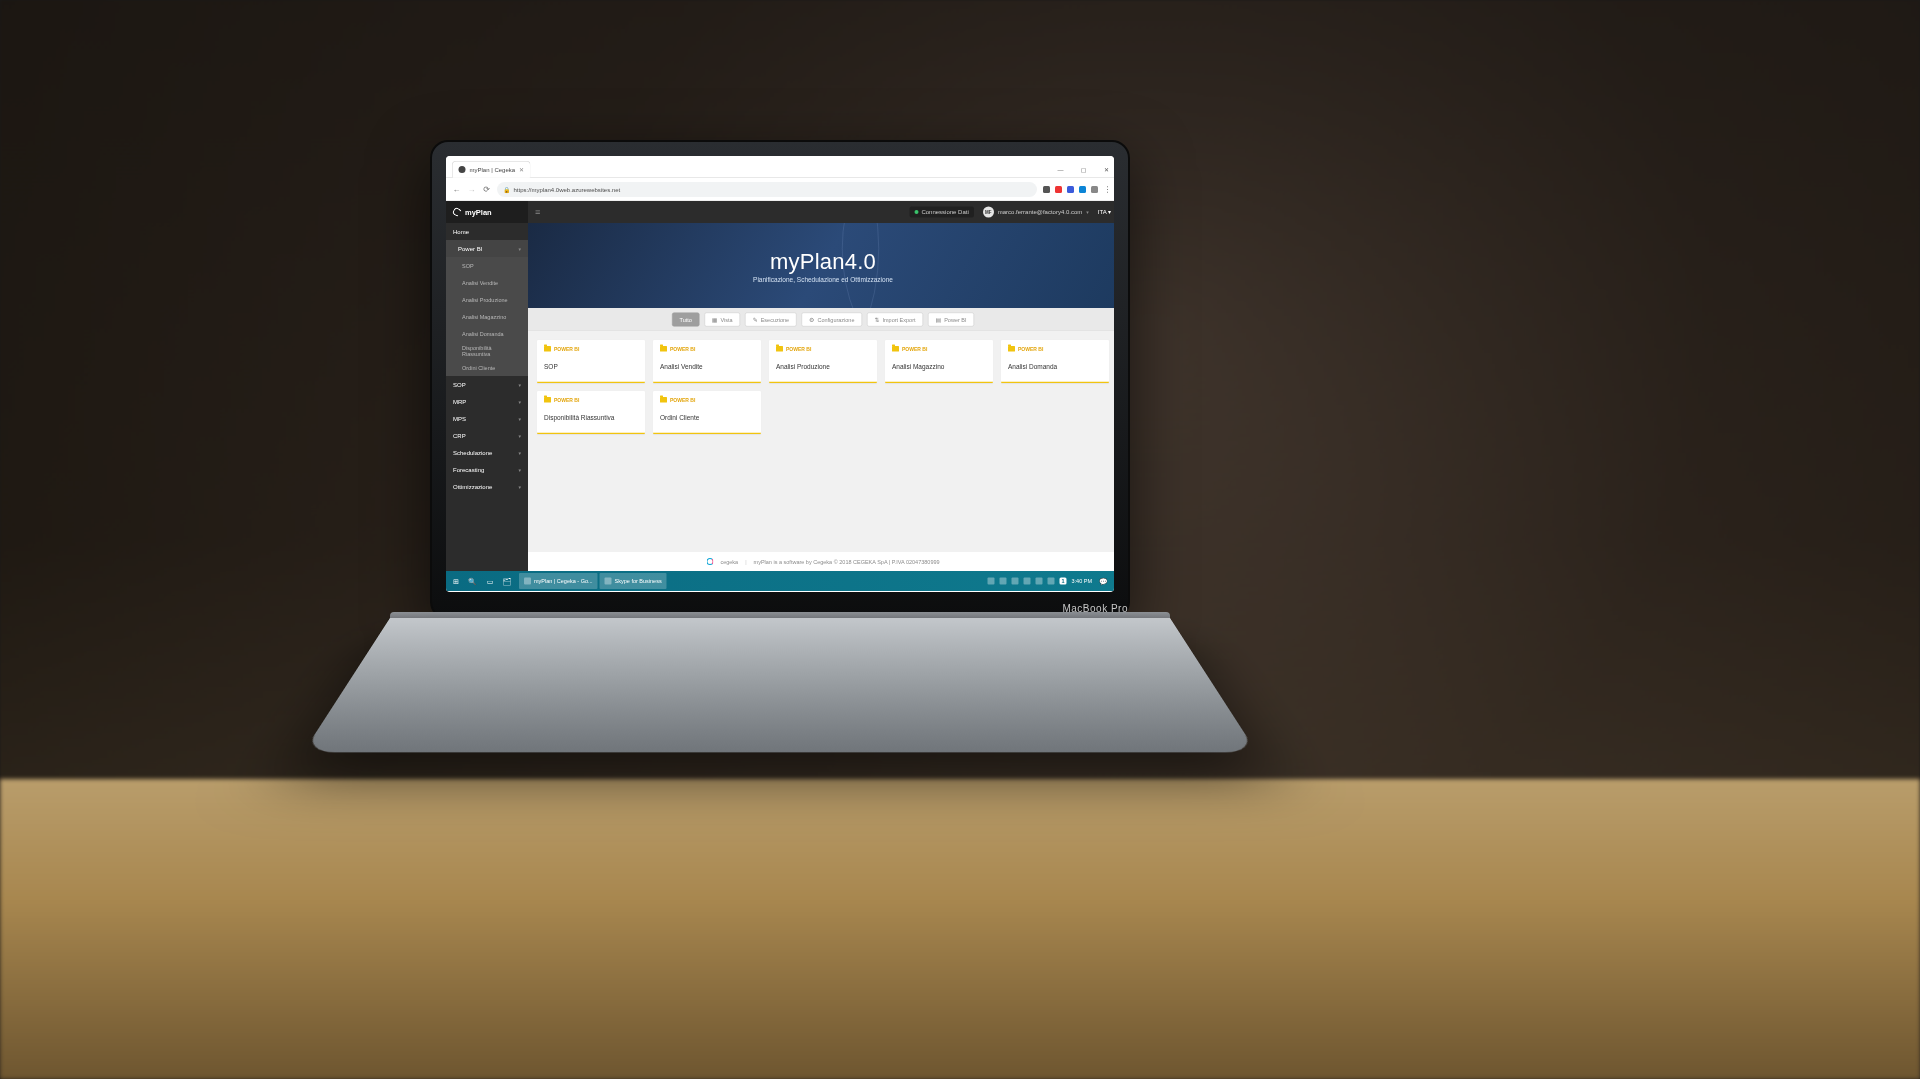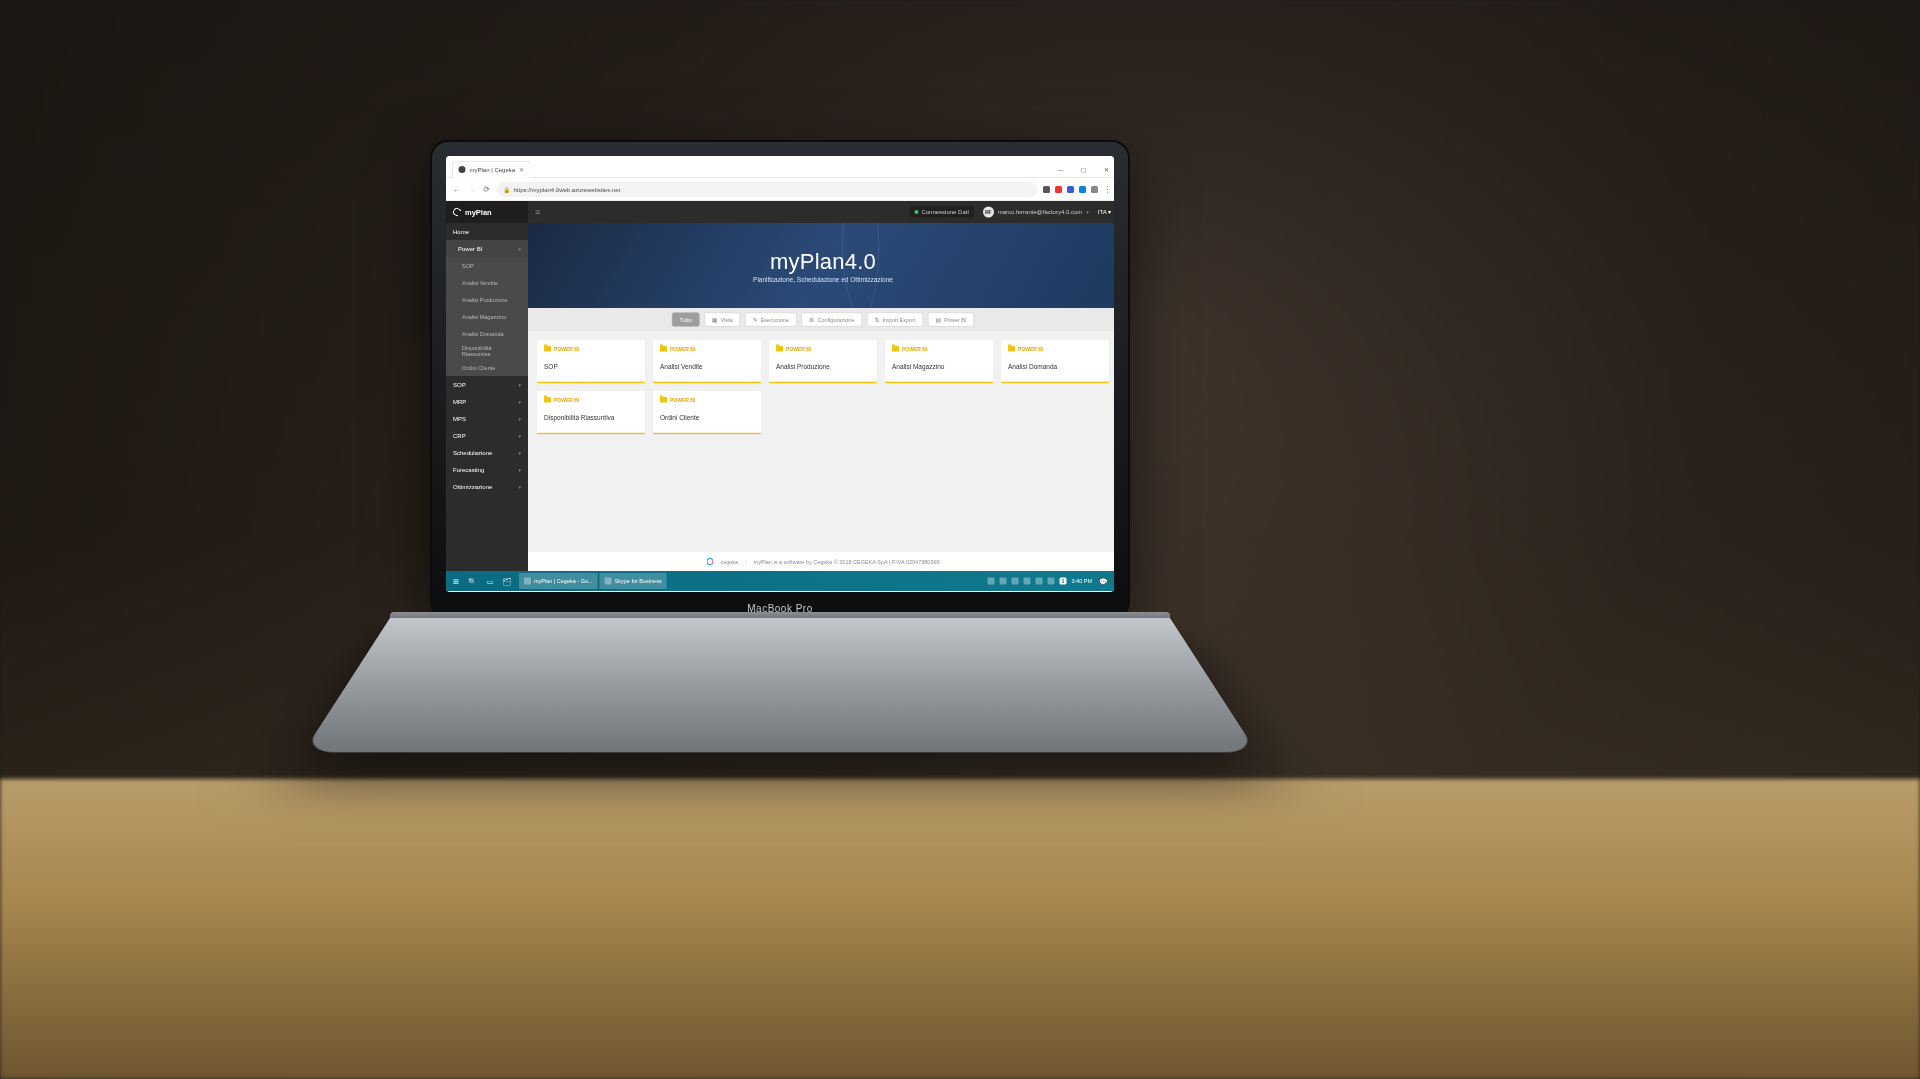--- a/index.html
+++ b/index.html
@@ -7,21 +7,21 @@
 
 
 .photo-bg { position: absolute; inset: 0; background: radial-gradient(circle at 60% 30%, #4a3d35 0%, #28201b 40%, #14100c 100%); filter: blur(1px); }
 .photo-bg::before { content: ""; position: absolute; inset: 0; background: linear-gradient(180deg, rgba(30,25,20,.6) 0%, rgba(55,45,30,.2) 50%, rgba(120,100,70,.35) 100%); }
 .desk { position: absolute; left: 0; right: 0; bottom: 0; height: 300px; background: linear-gradient(180deg, #b99d6b 0%, #a8874f 40%, #6e5630 100%); filter: blur(2px); }
 
 
 .laptop { position: absolute; left: 430px; top: 140px; width: 700px; height: 530px; perspective: 1200px; }
 .bezel { position: absolute; left: 0; top: 0; width: 700px; height: 480px; background: linear-gradient(180deg,#2a2d31,#0c0d0e); border-radius: 18px; box-shadow: 0 20px 60px rgba(0,0,0,.6); border: 2px solid #0b0b0b; }
 .bezel-inner { position: absolute; inset: 14px 14px 26px 14px; background: #000; border-radius: 4px; overflow: hidden; }
-.macbook-label { position: absolute; left: 0; right: 0; bottom: 4px; text-align: center; color: #c9c9c9; font-size: 10px; letter-spacing: .5px; }
+.macbook-label { position: absolute; left: 0; right: 0; bottom: 4px; text-align: right; color: #c9c9c9; font-size: 10px; letter-spacing: .5px; }
 .kb { position: absolute; left: -40px; right: -40px; top: 478px; height: 230px; background: linear-gradient(180deg,#c3c7cb 0%, #9ba0a4 50%, #70757a 100%); border-radius: 0 0 26px 26px; transform: rotateX(72deg); transform-origin: top center; box-shadow: 0 40px 60px rgba(0,0,0,.5); }
 .hinge { position: absolute; left: -40px; right: -40px; top: 472px; height: 10px; background: linear-gradient(180deg,#8d9196,#6a6d71); border-radius: 4px; }
 
 
 .screen { position: absolute; inset: 0; background: #fff; }
 .screen-inner { width: 1344px; height: 870px; transform-origin: top left; transform: scale(.5); }
 
 
 .titlebar { height: 44px; background: #ffffff; border-bottom: 1px solid #d0d0d0; display: flex; align-items: flex-end; }
 .tab { margin: 0 0 -1px 12px; height: 34px; background: #ffffff; border: 1px solid #d0d0d0; border-bottom-color: #fff; border-radius: 8px 8px 0 0; display: flex; align-items: center; gap: 8px; padding: 0 12px; font-size: 12px; color: #444; }

